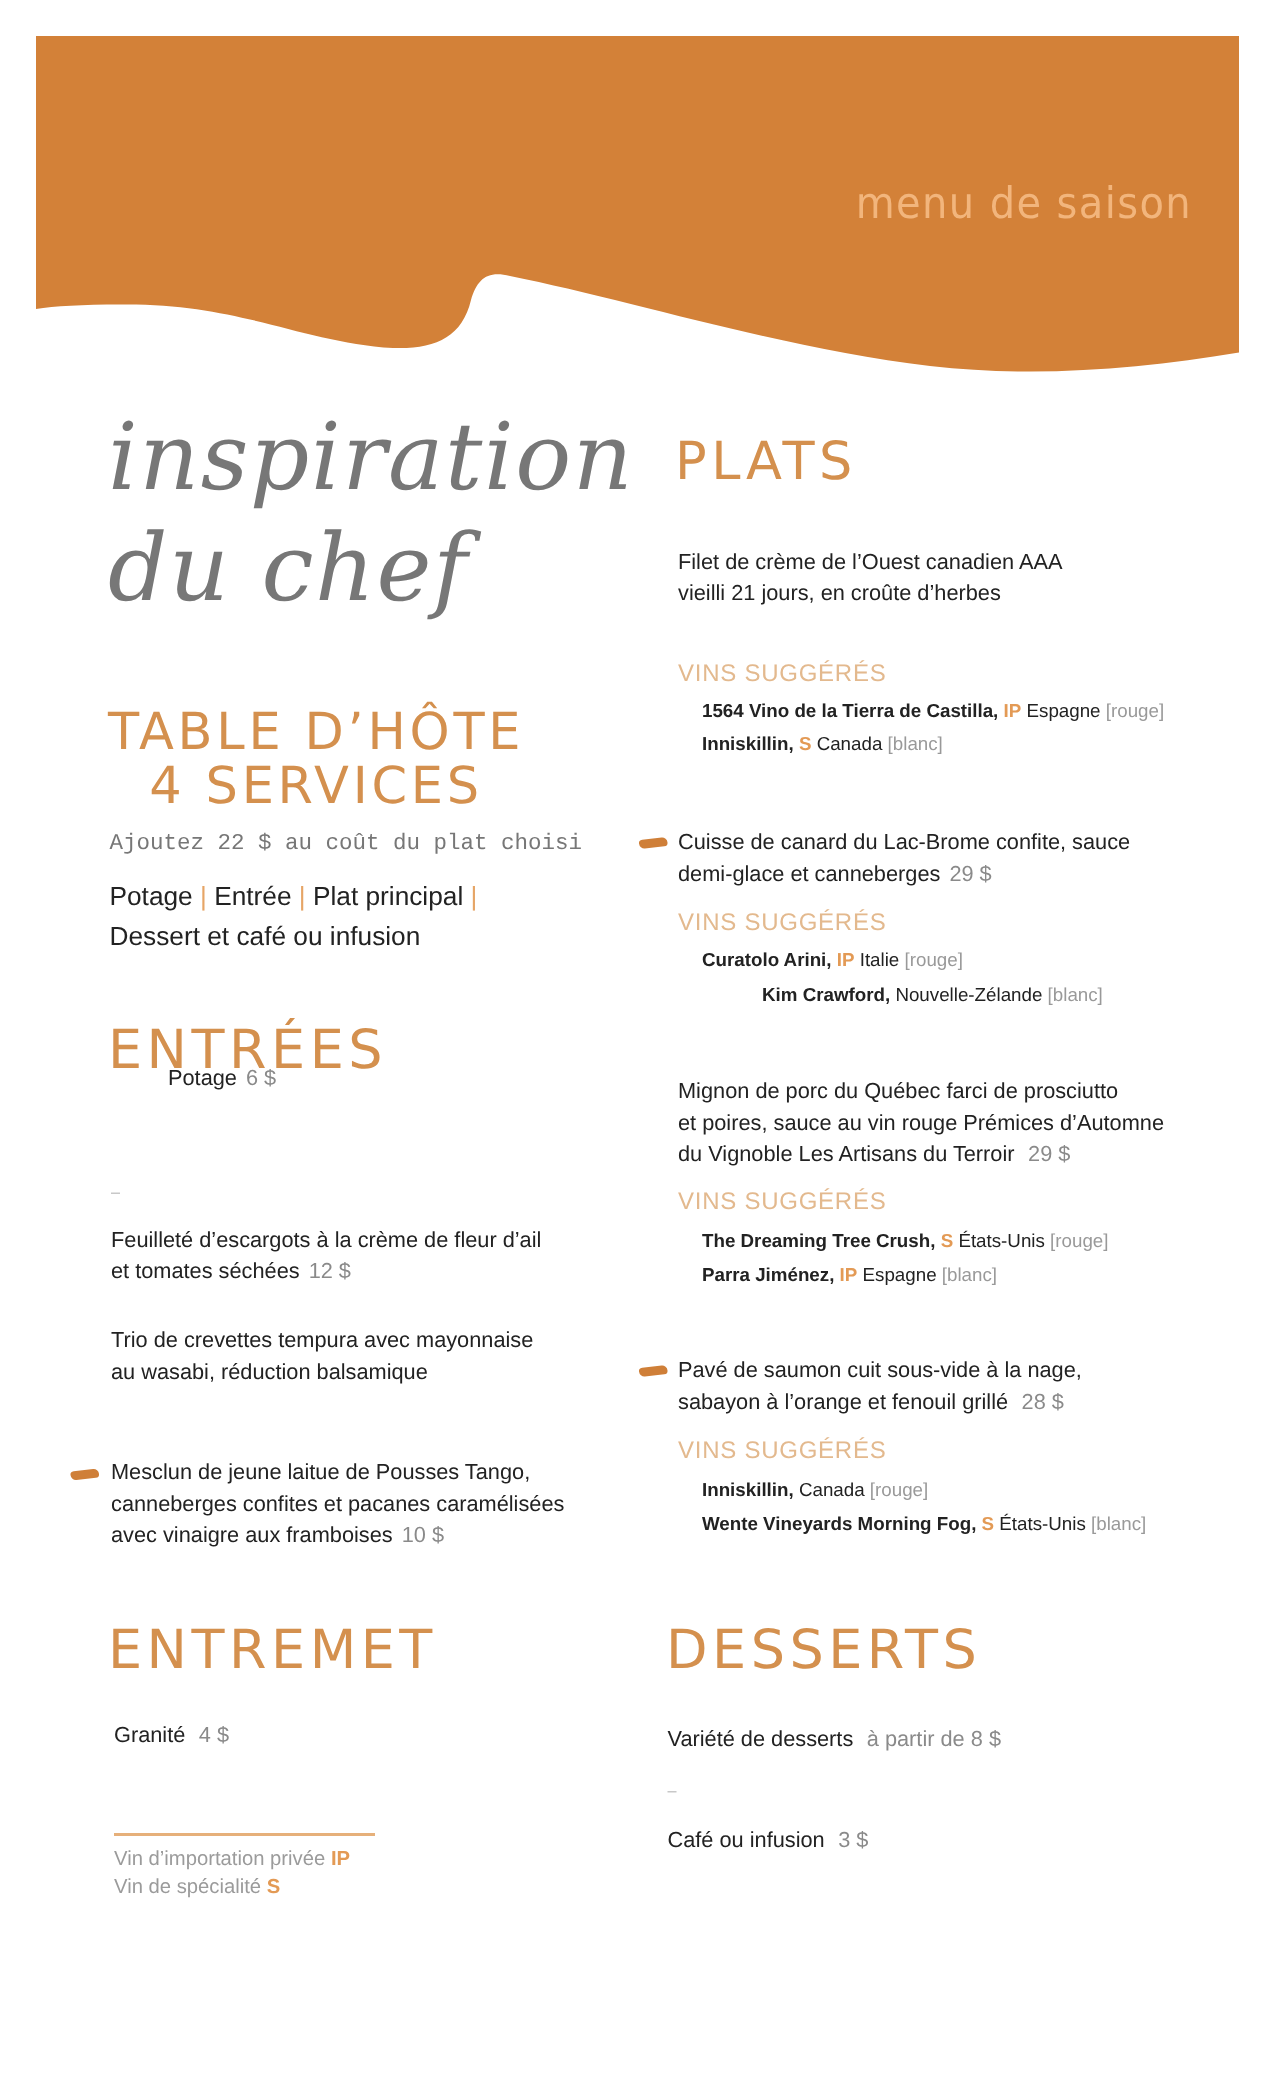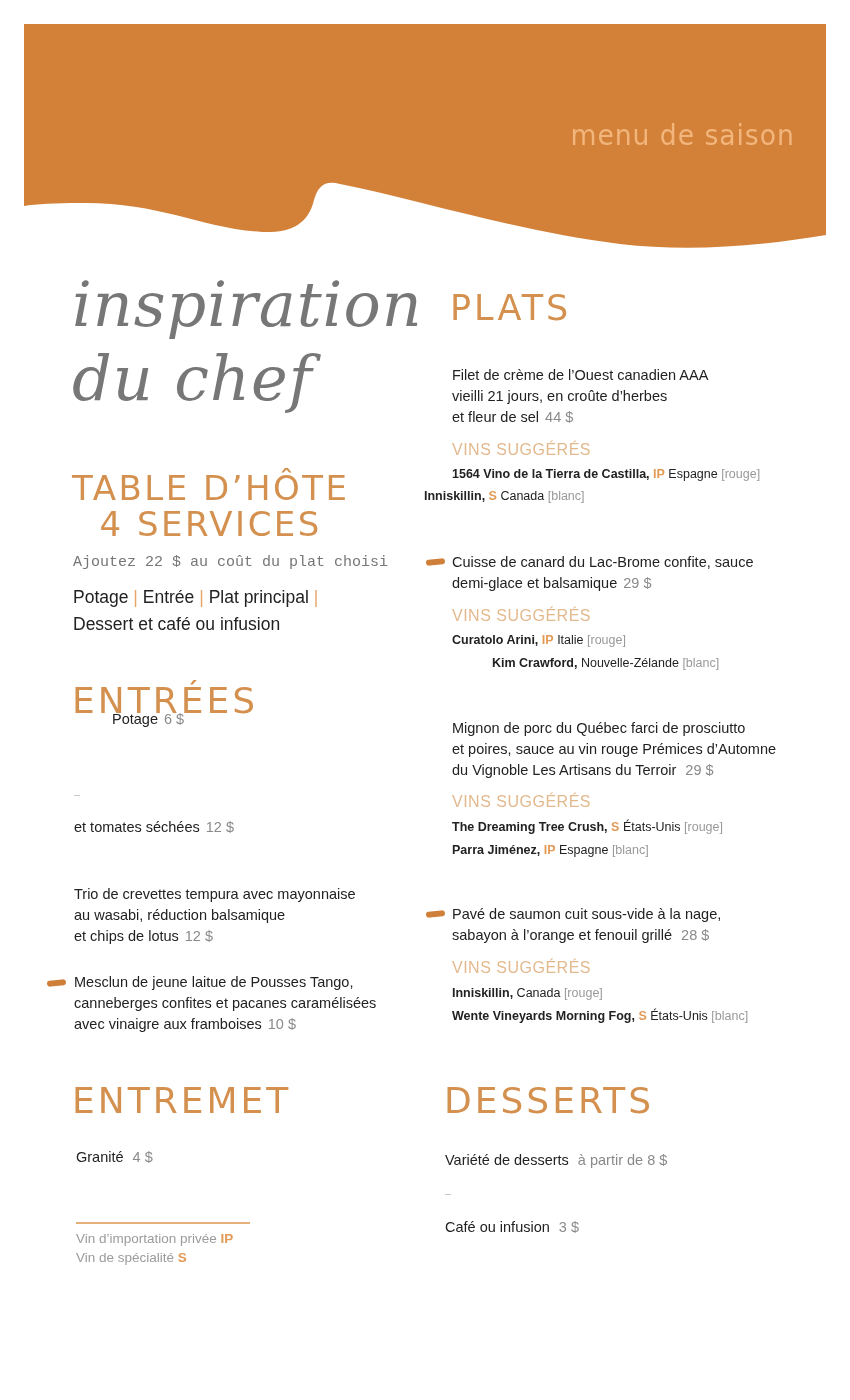--- a/index.html
+++ b/index.html
@@ -24,21 +24,21 @@
   .desserts-title { left: 444px; top: 1080px; font-size: 36px; }
 
   .item { position: absolute; font-size: 14.5px; line-height: 21px; color: #222; }
   .price { color: #8a8a8a; margin-left: 6px; }
   .dash { position: absolute; width: 6px; height: 1px; background: #c8c8c8; }
 
   .bullet { position: absolute; width: 19px; height: 6px; background: #cf7f38; border-radius: 4px 6px 4px 6px; transform: rotate(-6deg); }
 
   .vins-label { position: absolute; font-size: 16px; color: #e3b98e; letter-spacing: 0.5px; }
   .wine { position: absolute; font-size: 12.5px; color: #222; white-space: nowrap; }
-  .wine b { font-weight: bold; }
+  .wine b { font-weight: bold; margin-left: 16px; }
   .wine .tag { color: #e39a55; font-weight: bold; }
   .wine .color { color: #999; }
 
   .legend-line { position: absolute; left: 76px; top: 1222px; width: 174px; height: 2px; background: #e6b07a; }
   .legend { position: absolute; left: 76px; font-size: 13.5px; color: #9b9b9b; }
   .legend .tag { color: #e39a55; font-weight: bold; }
 </style>
 </head>
 <body>
 
@@ -76,27 +76,27 @@
 </div>
 
 <div class="section-title entrees-title">ENTRÉES</div>
 
 <div class="item" style="left:74px; top:709px;margin-left:38px;">
   <span>Potage</span><span class="price">6 $</span>
 </div>
 <div class="dash" style="left:74px; top:795px;"></div>
 
 <div class="item" style="left:74px; top:817px;">
+  <div>Feuilleté d’escargots à la crème de fleur d’ail</div>
   <div><span>et tomates séchées</span><span class="price">12 $</span></div>
 </div>
 
 <div class="item" style="left:74px; top:884px;">
   <div>Trio de crevettes tempura avec mayonnaise</div>
   <div>au wasabi, réduction balsamique</div>
-  <div><span>et chips de lotus</span><span class="price">12 $</span></div>
 </div>
 
 <div class="bullet" style="left:47px; top:980px;"></div>
 <div class="item" style="left:74px; top:972px;">
   <div>Mesclun de jeune laitue de Pousses Tango,</div>
   <div>canneberges confites et pacanes caramélisées</div>
   <div><span>avec vinaigre aux framboises</span><span class="price">10 $</span></div>
 </div>
 
 <div class="section-title entremet-title">ENTREMET</div>
@@ -110,40 +110,39 @@
 </div>
 <div class="legend" style="top:1250px;">
   <span>Vin de spécialité</span> <span class="tag">S</span>
 </div>
 
 <div class="section-title plats-title">PLATS</div>
 
 <div class="item" style="left:452px; top:365px;">
   <div>Filet de crème de l’Ouest canadien AAA</div>
   <div>vieilli 21 jours, en croûte d’herbes</div>
-  <div><span>et fleur de sel</span><span class="price">44 $</span></div>
 </div>
 <div class="vins-label" style="left:452px; top:441px;">VINS SUGGÉRÉS</div>
 <div class="wine" style="left:452px; top:467px;">
   <b>1564 Vino de la Tierra de Castilla,</b>
   <span class="tag">IP</span>
   <span>Espagne</span>
   <span class="color">[rouge]</span>
 </div>
-<div class="wine" style="left:424px; top:489px;">
+<div class="wine" style="left:452px; top:489px;">
   <b>Inniskillin,</b>
   <span class="tag">S</span>
   <span>Canada</span>
   <span class="color">[blanc]</span>
 </div>
 
 <div class="bullet" style="left:426px; top:559px;"></div>
 <div class="item" style="left:452px; top:552px;">
   <div>Cuisse de canard du Lac-Brome confite, sauce</div>
-  <div><span>demi-glace et balsamique</span><span class="price">29 $</span></div>
+  <div><span>demi-glace et canneberges</span><span class="price">29 $</span></div>
 </div>
 <div class="vins-label" style="left:452px; top:607px;">VINS SUGGÉRÉS</div>
 <div class="wine" style="left:452px; top:633px;">
   <b>Curatolo Arini,</b>
   <span class="tag">IP</span>
   <span>Italie</span>
   <span class="color">[rouge]</span>
 </div>
 <div class="wine" style="left:452px; top:656px;padding-left:40px;">
   <b>Kim Crawford,</b>

